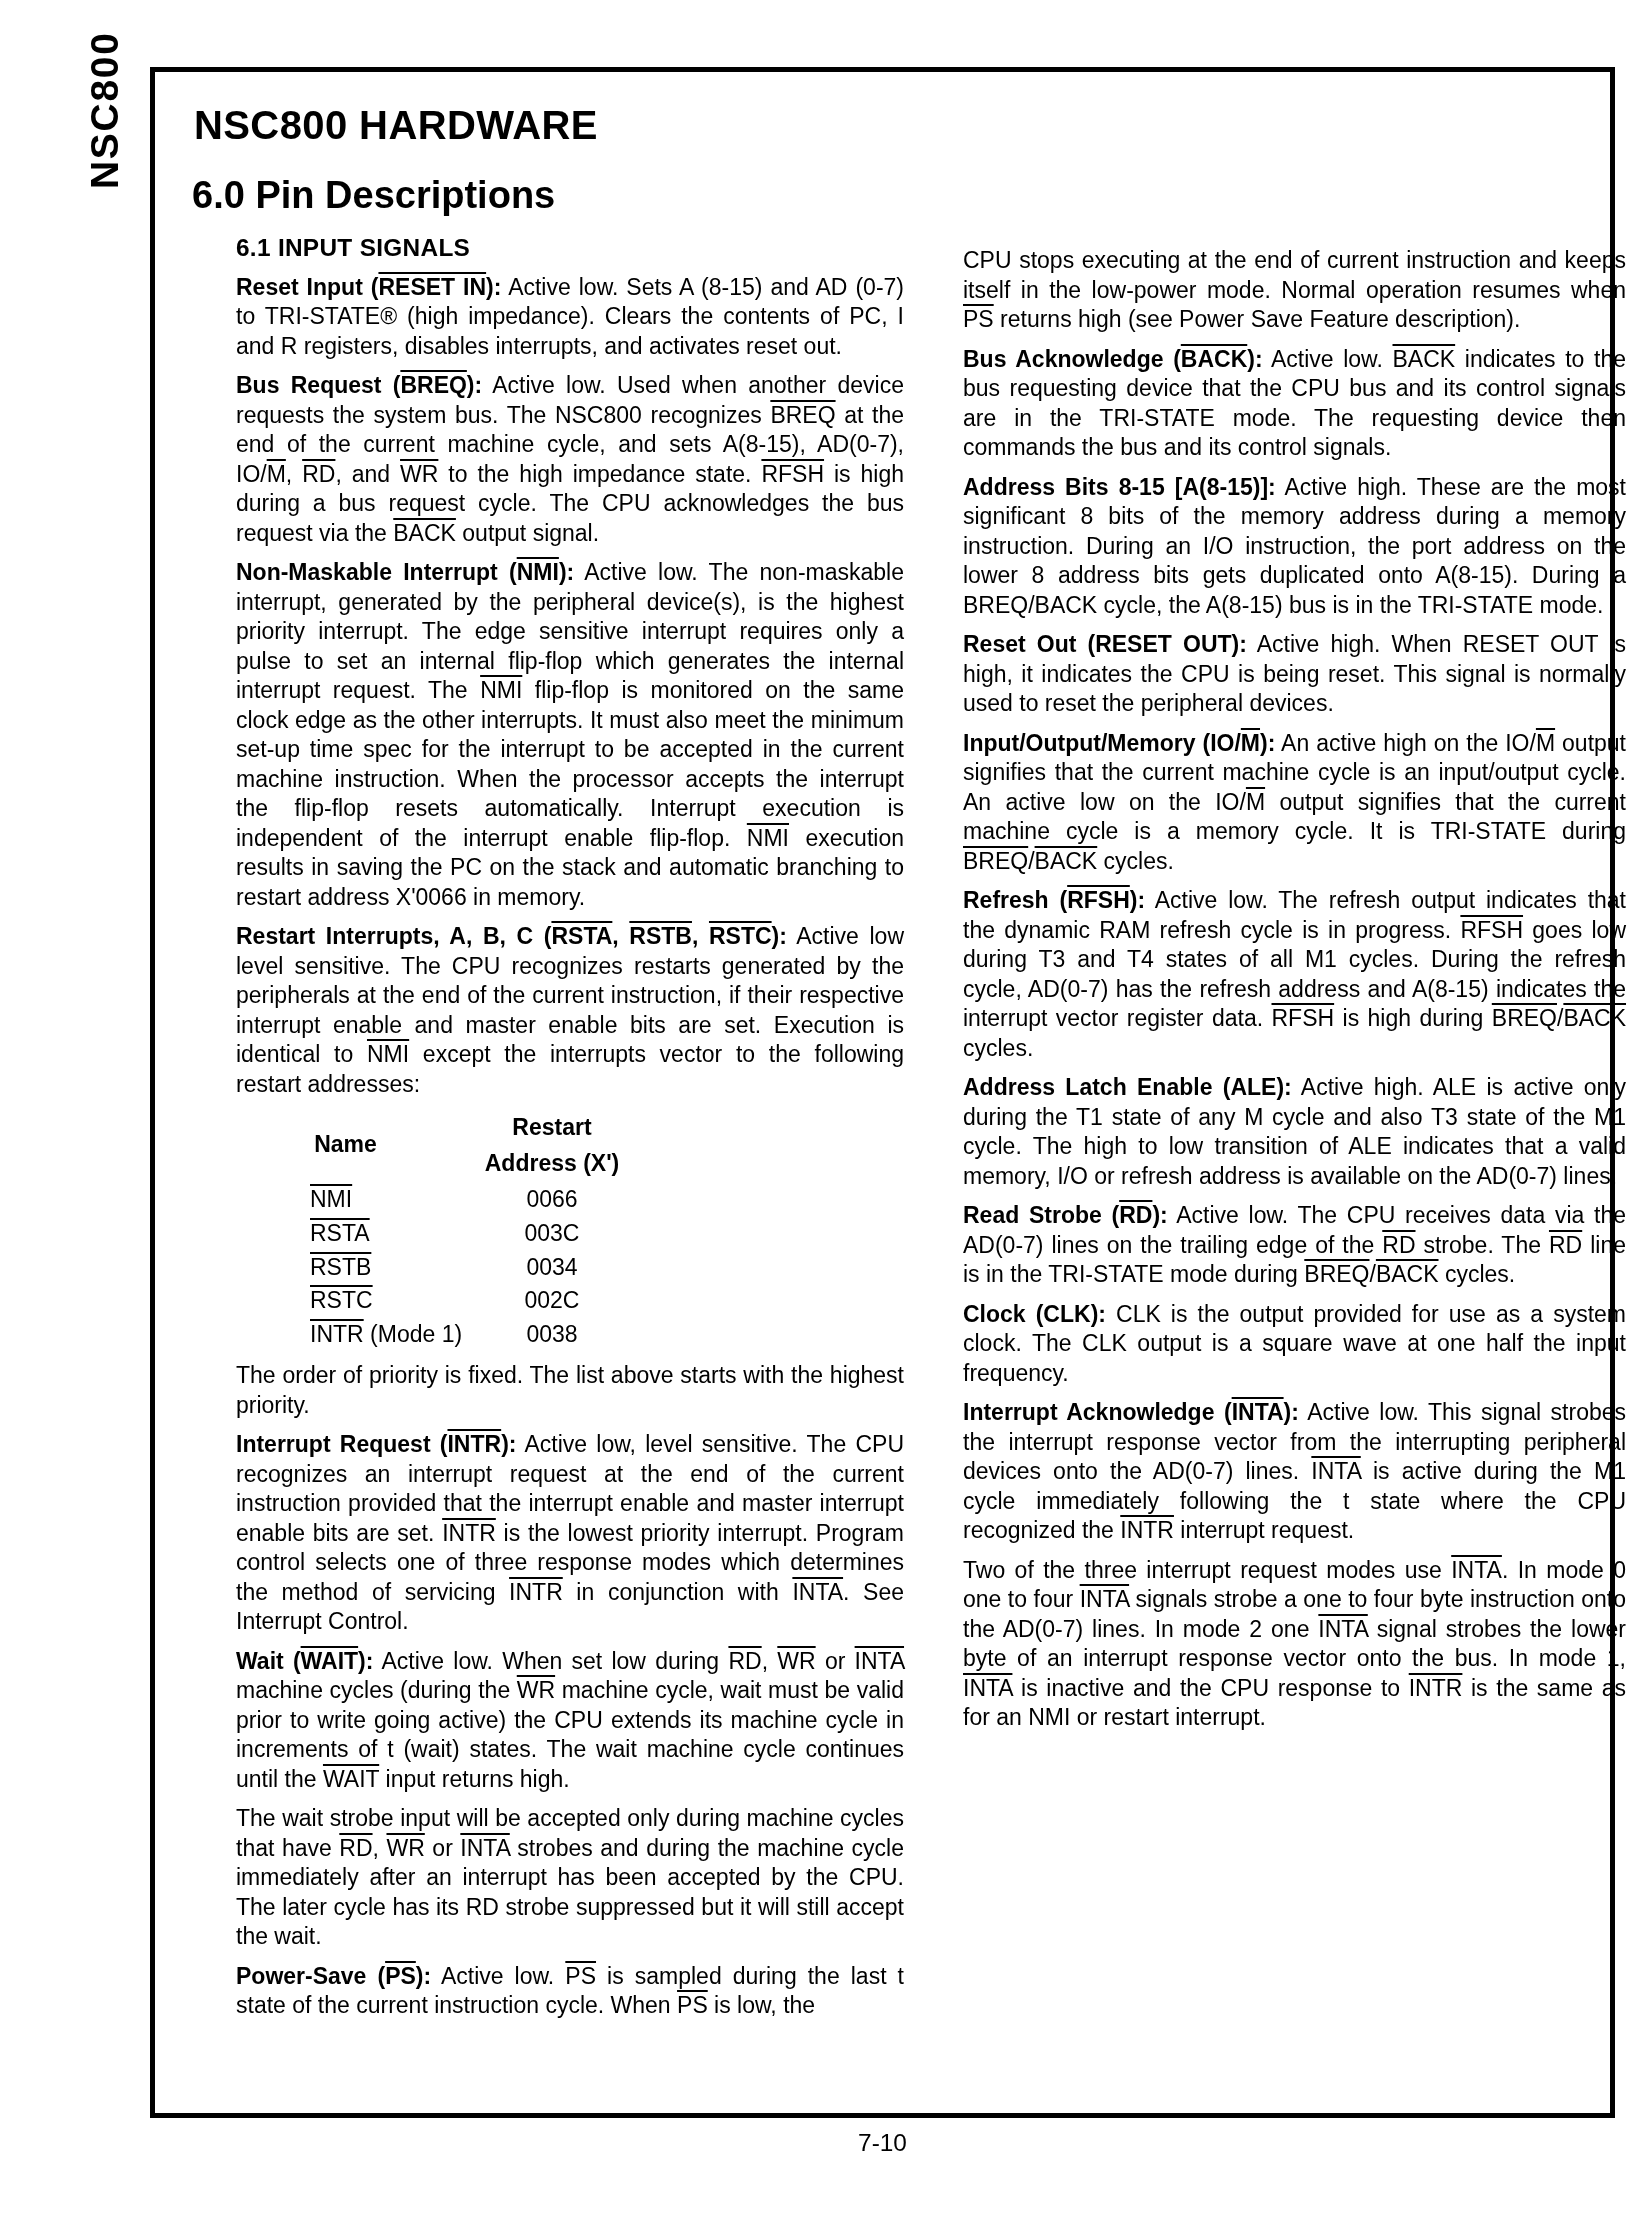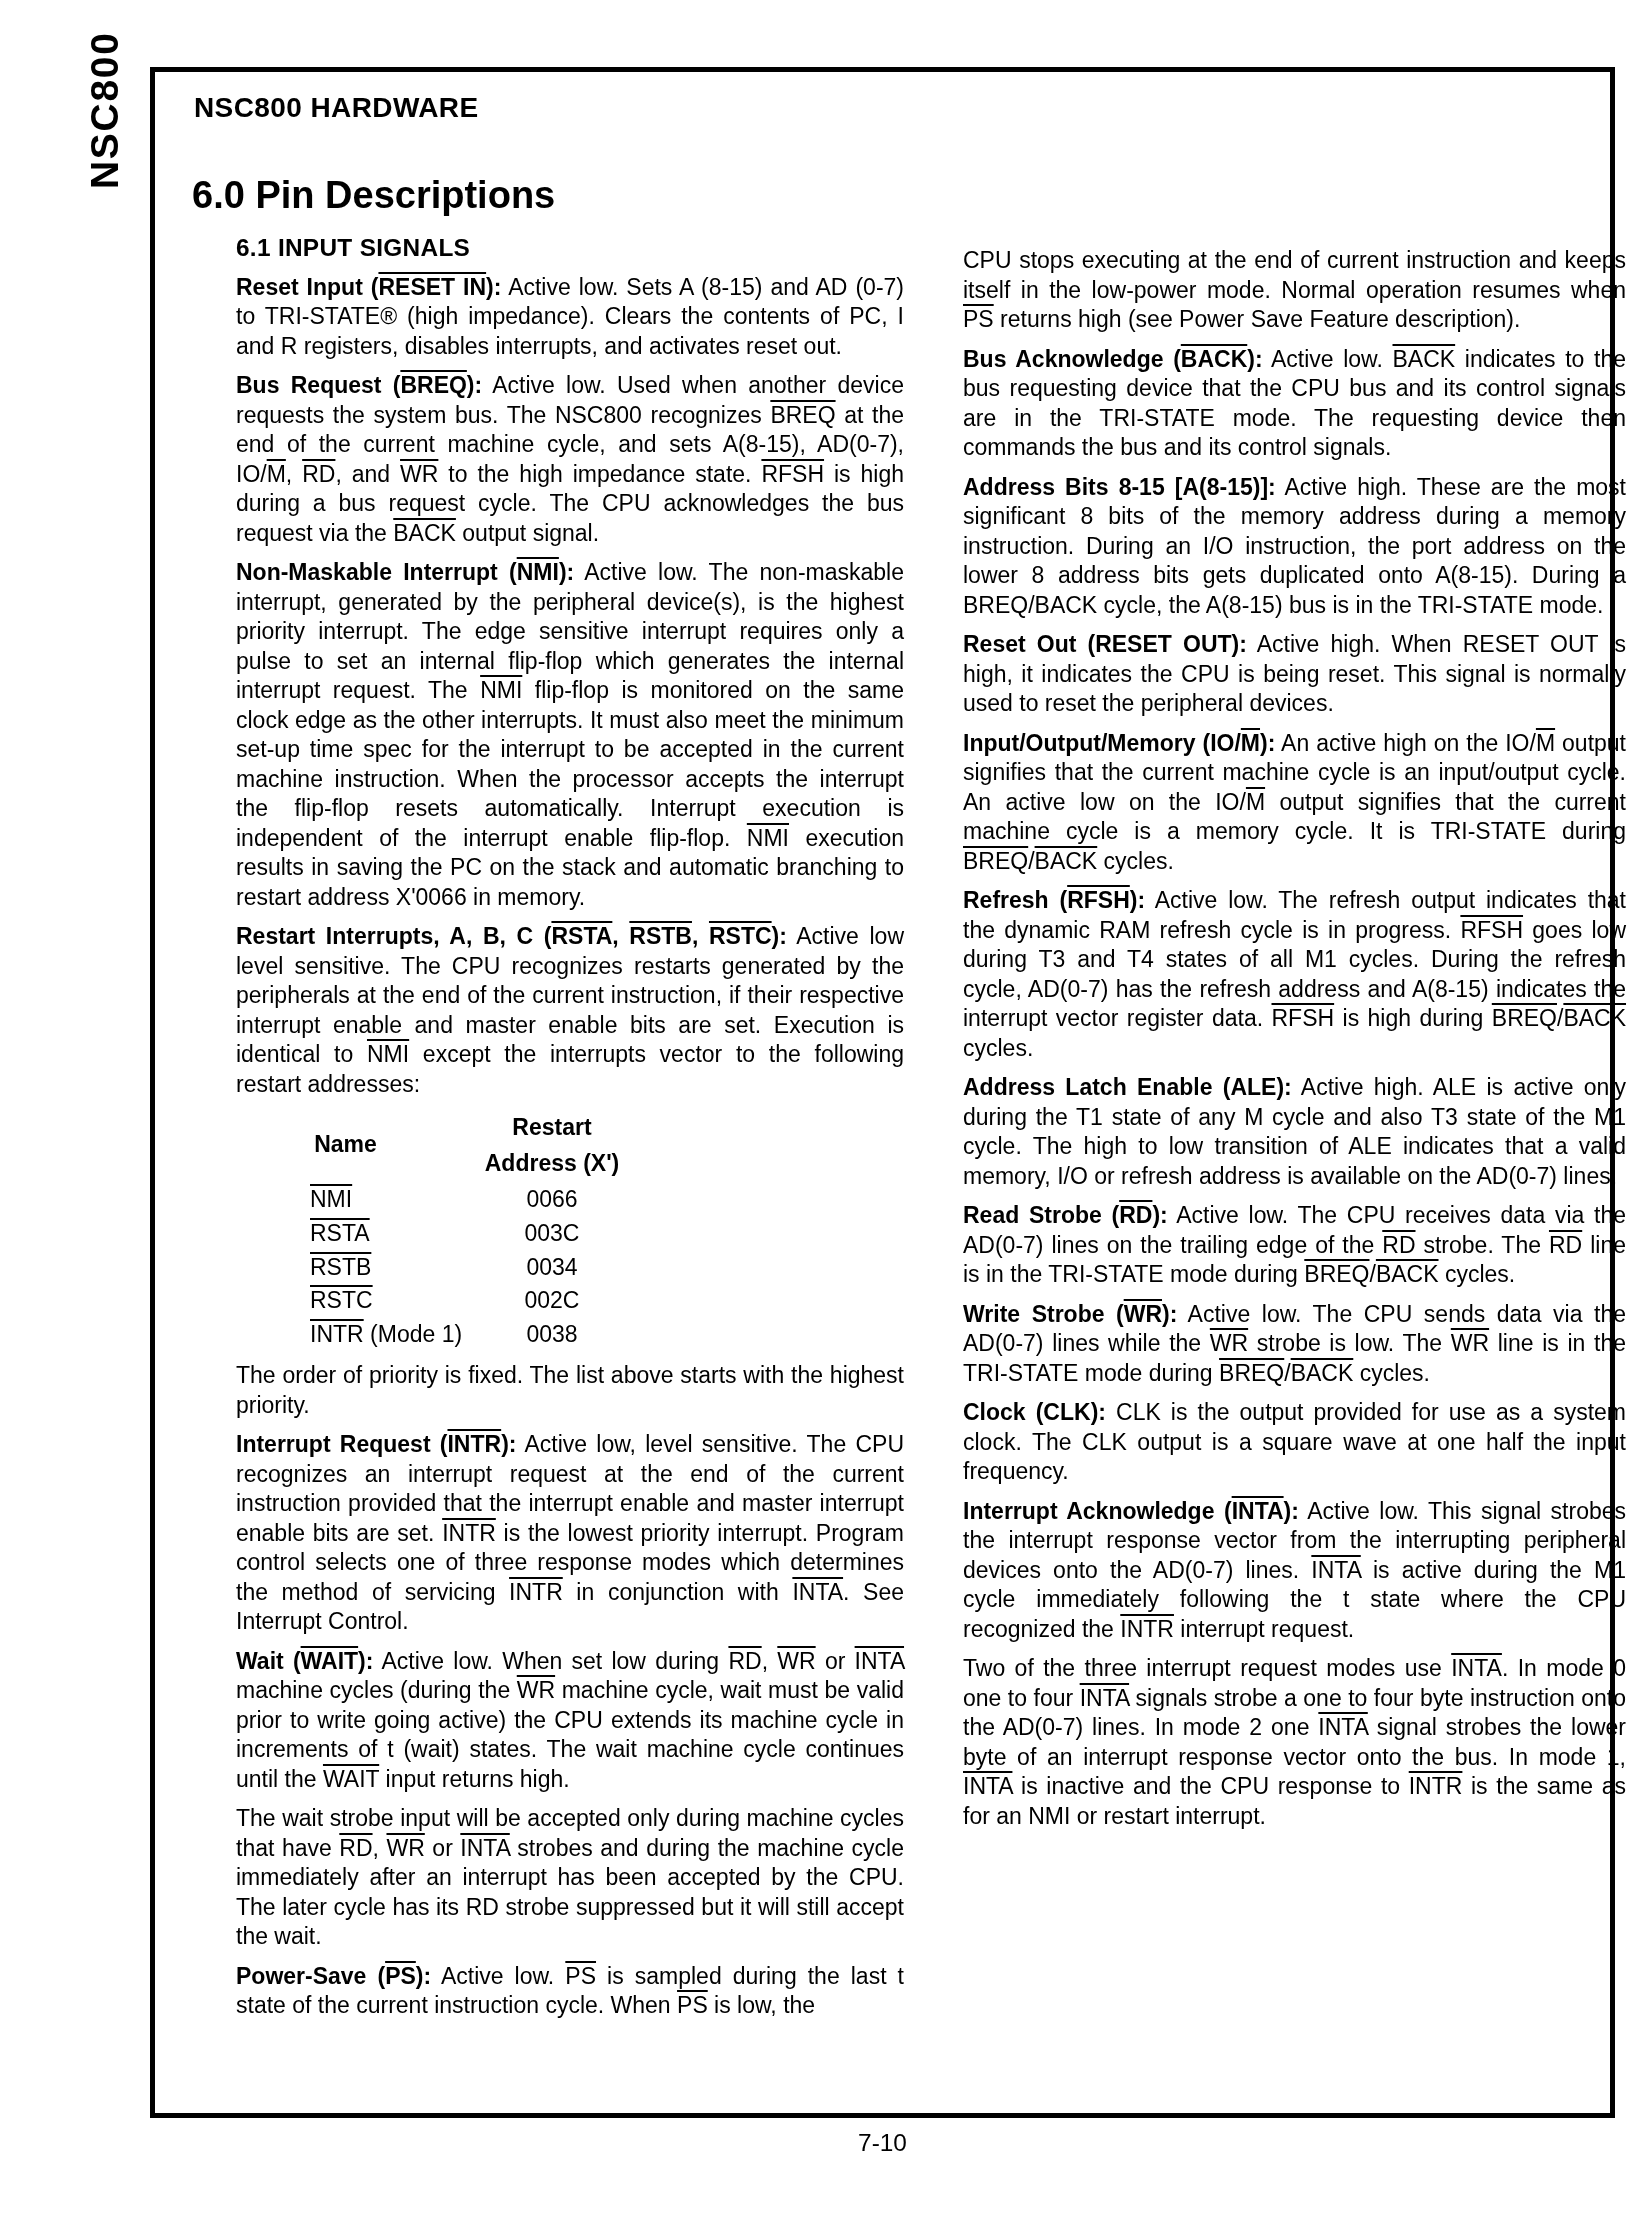--- a/index.html
+++ b/index.html
@@ -16,22 +16,22 @@
     box-sizing:border-box;
   }
   .side-label{
     position:absolute;left:83px;top:189px;
     transform-origin:0 0;
     transform:rotate(-90deg);
     font-size:39px;font-weight:bold;letter-spacing:1.7px;
     white-space:nowrap;
   }
   .page-title{
-    position:absolute;left:194px;top:92px;
-    font-size:28px;font-weight:bold;letter-spacing:0.4px;
+    position:absolute;left:194px;top:103px;
+    font-size:40px;font-weight:bold;letter-spacing:0.4px;
   }
   .section-title{
     position:absolute;left:192px;top:174px;
     font-size:38px;font-weight:bold;
   }
   .col{
     position:absolute;
     text-align:justify;
     font-size:23px;line-height:29.5px;margin-left:48px;
   }
@@ -106,20 +106,19 @@
   </div>
 <div class="col" id="col-right">
     <p class="para">CPU stops executing at the end of current instruction and keeps itself in the low-power mode. Normal operation resumes when <span class="ov">PS</span> returns high (see Power Save Feature description).</p>
     <p class="para"><b>Bus Acknowledge (<span class="ov">BACK</span>):</b> Active low. <span class="ov">BACK</span> indicates to the bus requesting device that the CPU bus and its control signals are in the TRI-STATE mode. The requesting device then commands the bus and its control signals.</p>
     <p class="para"><b>Address Bits 8-15 [A(8-15)]:</b> Active high. These are the most significant 8 bits of the memory address during a memory instruction. During an I/O instruction, the port address on the lower 8 address bits gets duplicated onto A(8-15). During a BREQ/BACK cycle, the A(8-15) bus is in the TRI-STATE mode.</p>
     <p class="para"><b>Reset Out (RESET OUT):</b> Active high. When RESET OUT is high, it indicates the CPU is being reset. This signal is normally used to reset the peripheral devices.</p>
     <p class="para"><b>Input/Output/Memory (IO/<span class="ov">M</span>):</b> An active high on the IO/<span class="ov">M</span> output signifies that the current machine cycle is an input/output cycle. An active low on the IO/<span class="ov">M</span> output signifies that the current machine cycle is a memory cycle. It is TRI-STATE during <span class="ov">BREQ</span>/<span class="ov">BACK</span> cycles.</p>
     <p class="para"><b>Refresh (<span class="ov">RFSH</span>):</b> Active low. The refresh output indicates that the dynamic RAM refresh cycle is in progress. <span class="ov">RFSH</span> goes low during T3 and T4 states of all M1 cycles. During the refresh cycle, AD(0-7) has the refresh address and A(8-15) indicates the interrupt vector register data. <span class="ov">RFSH</span> is high during <span class="ov">BREQ</span>/<span class="ov">BACK</span> cycles.</p>
     <p class="para"><b>Address Latch Enable (ALE):</b> Active high. ALE is active only during the T1 state of any M cycle and also T3 state of the M1 cycle. The high to low transition of ALE indicates that a valid memory, I/O or refresh address is available on the AD(0-7) lines.</p>
     <p class="para"><b>Read Strobe (<span class="ov">RD</span>):</b> Active low. The CPU receives data via the AD(0-7) lines on the trailing edge of the <span class="ov">RD</span> strobe. The <span class="ov">RD</span> line is in the TRI-STATE mode during <span class="ov">BREQ</span>/<span class="ov">BACK</span> cycles.</p>
-    <p class="para"><b>Write Strobe (<span class="ov">WR</span>):</b> Active low. The CPU sends data via the AD(0-7) lines while the <span class="ov">WR</span> strobe is low. The <span class="ov">WR</span> line is in the TRI-STATE mode during <span class="ov">BREQ</span>/<span class="ov">BACK</span> cycles.</p>
     <p class="para"><b>Clock (CLK):</b> CLK is the output provided for use as a system clock. The CLK output is a square wave at one half the input frequency.</p>
     <p class="para"><b>Interrupt Acknowledge (<span class="ov">INTA</span>):</b> Active low. This signal strobes the interrupt response vector from the interrupting peripheral devices onto the AD(0-7) lines. <span class="ov">INTA</span> is active during the M1 cycle immediately following the t state where the CPU recognized the <span class="ov">INTR</span> interrupt request.</p>
     <p class="para">Two of the three interrupt request modes use <span class="ov">INTA</span>. In mode 0 one to four <span class="ov">INTA</span> signals strobe a one to four byte instruction onto the AD(0-7) lines. In mode 2 one <span class="ov">INTA</span> signal strobes the lower byte of an interrupt response vector onto the bus. In mode 1, <span class="ov">INTA</span> is inactive and the CPU response to <span class="ov">INTR</span> is the same as for an NMI or restart interrupt.</p>
   </div>
 
 <div class="footer">7-10</div>
 
 
 </body></html>

